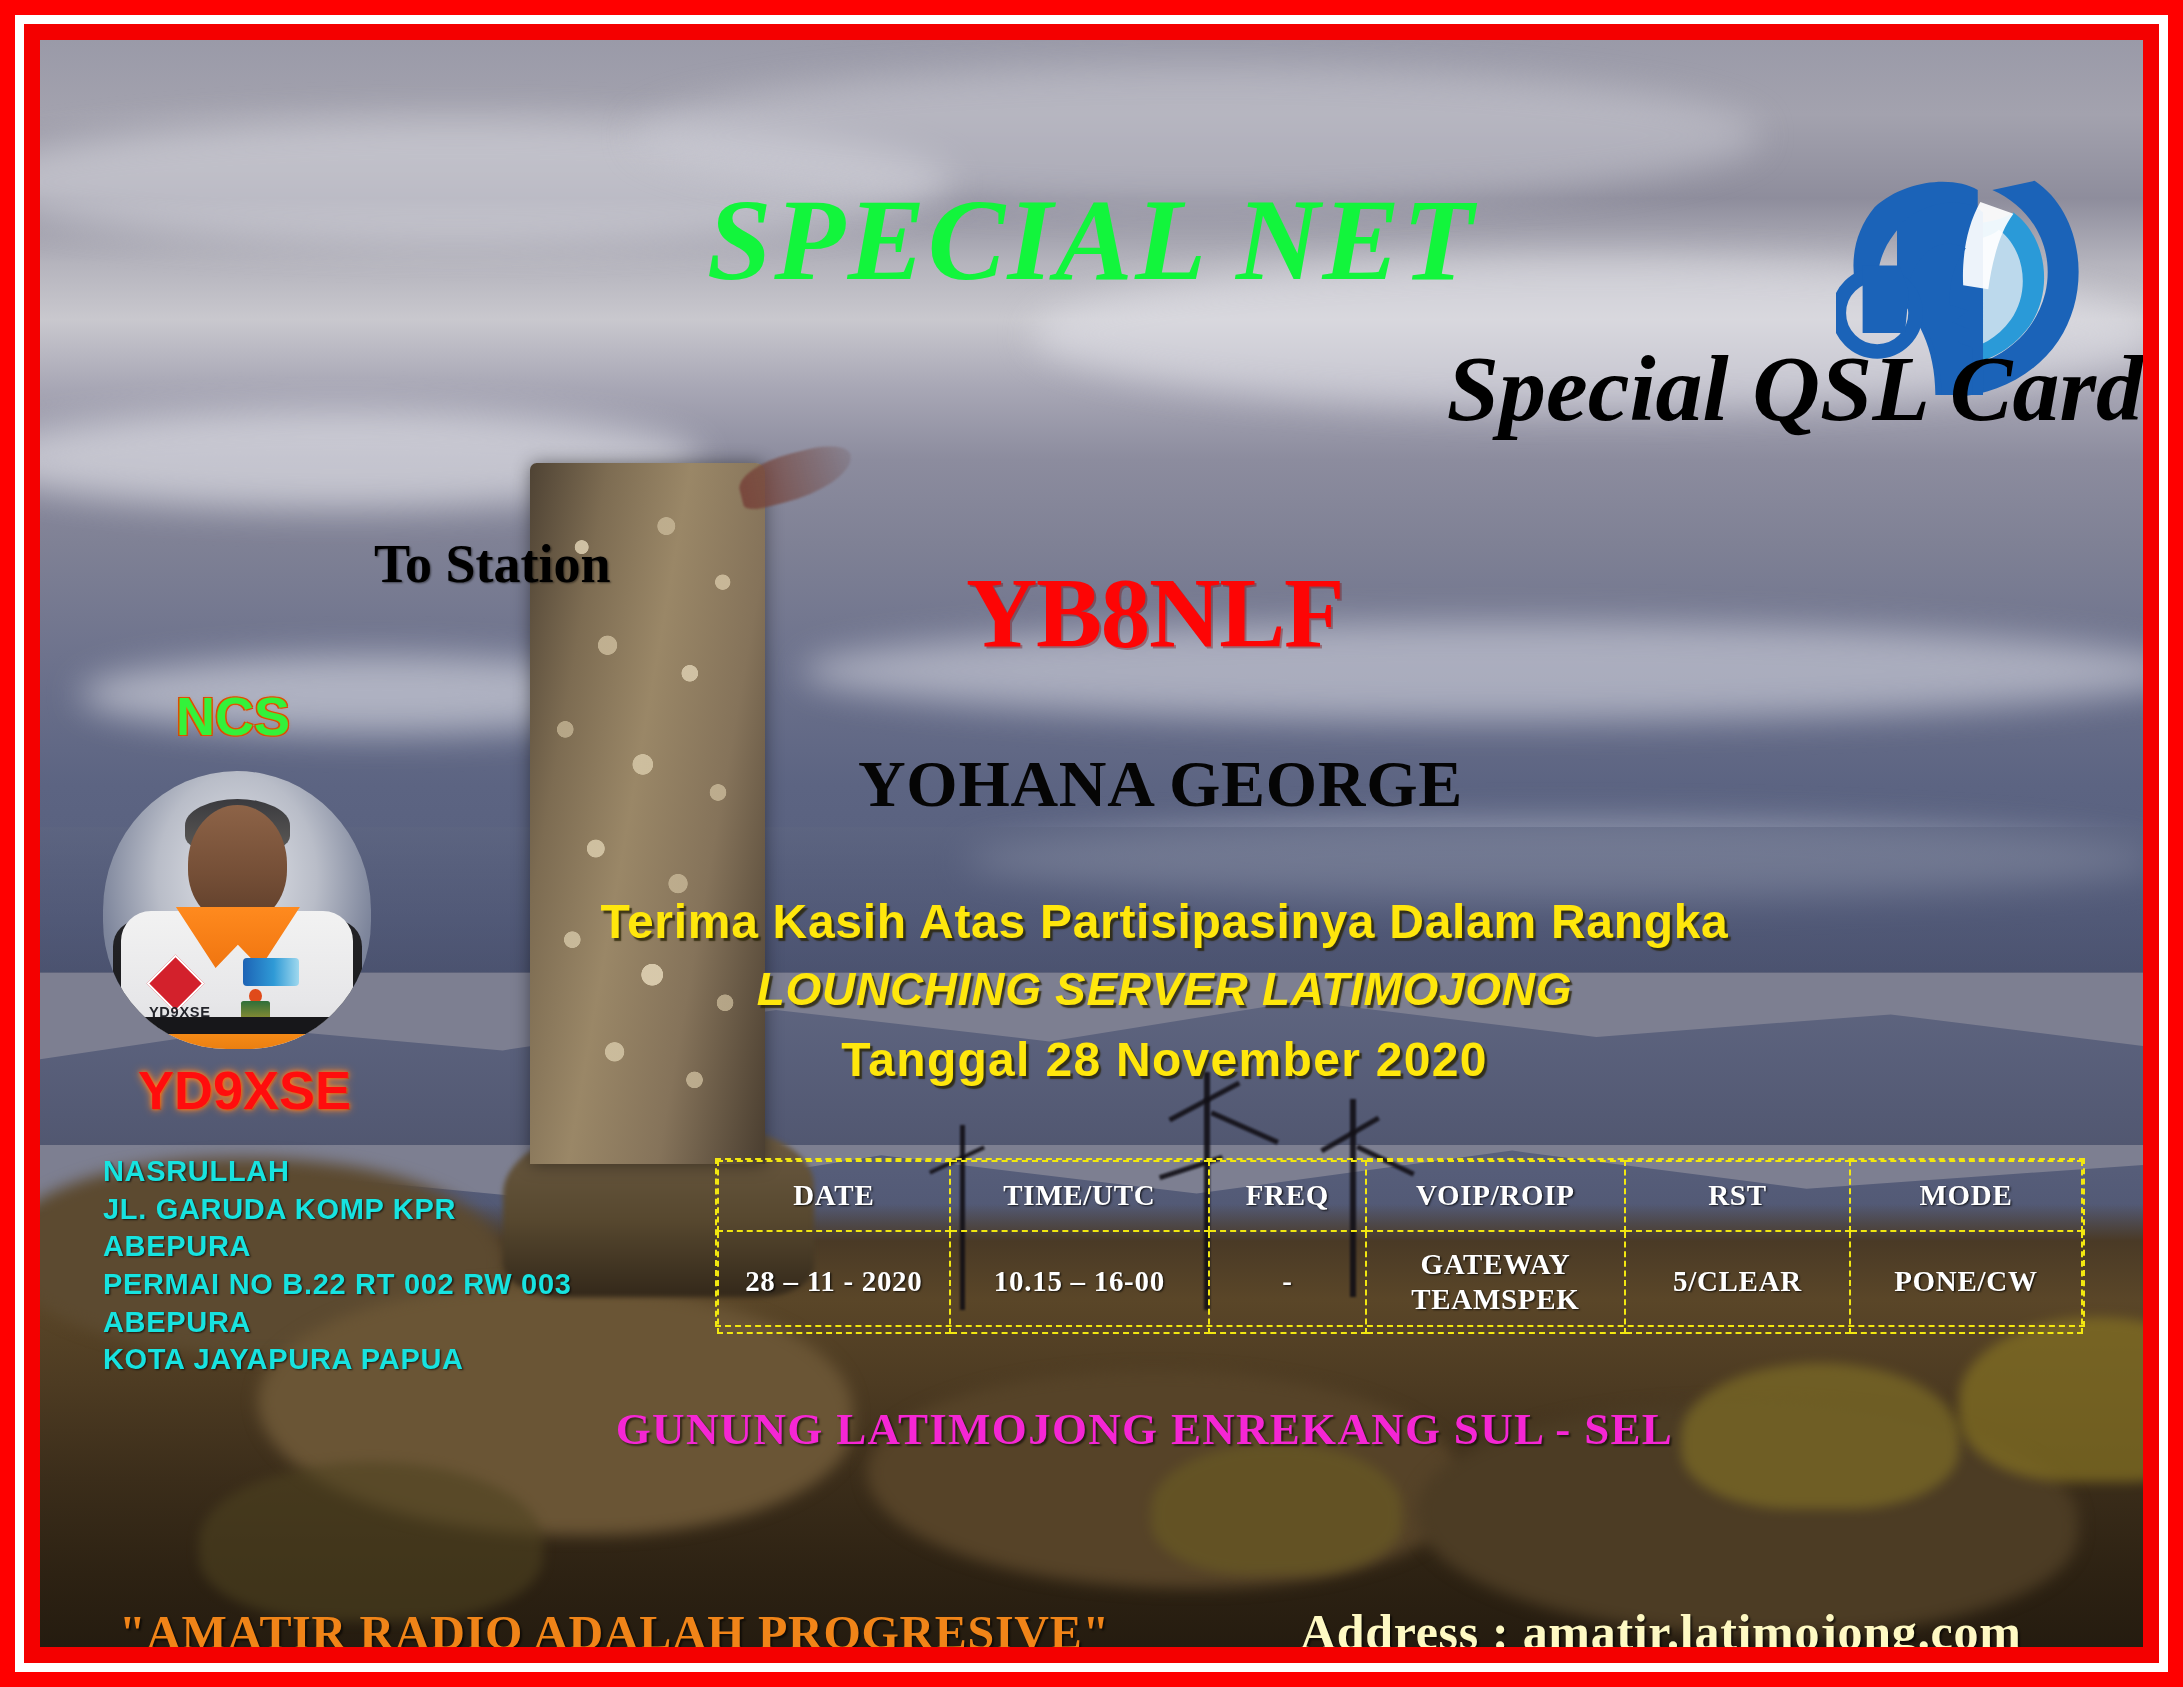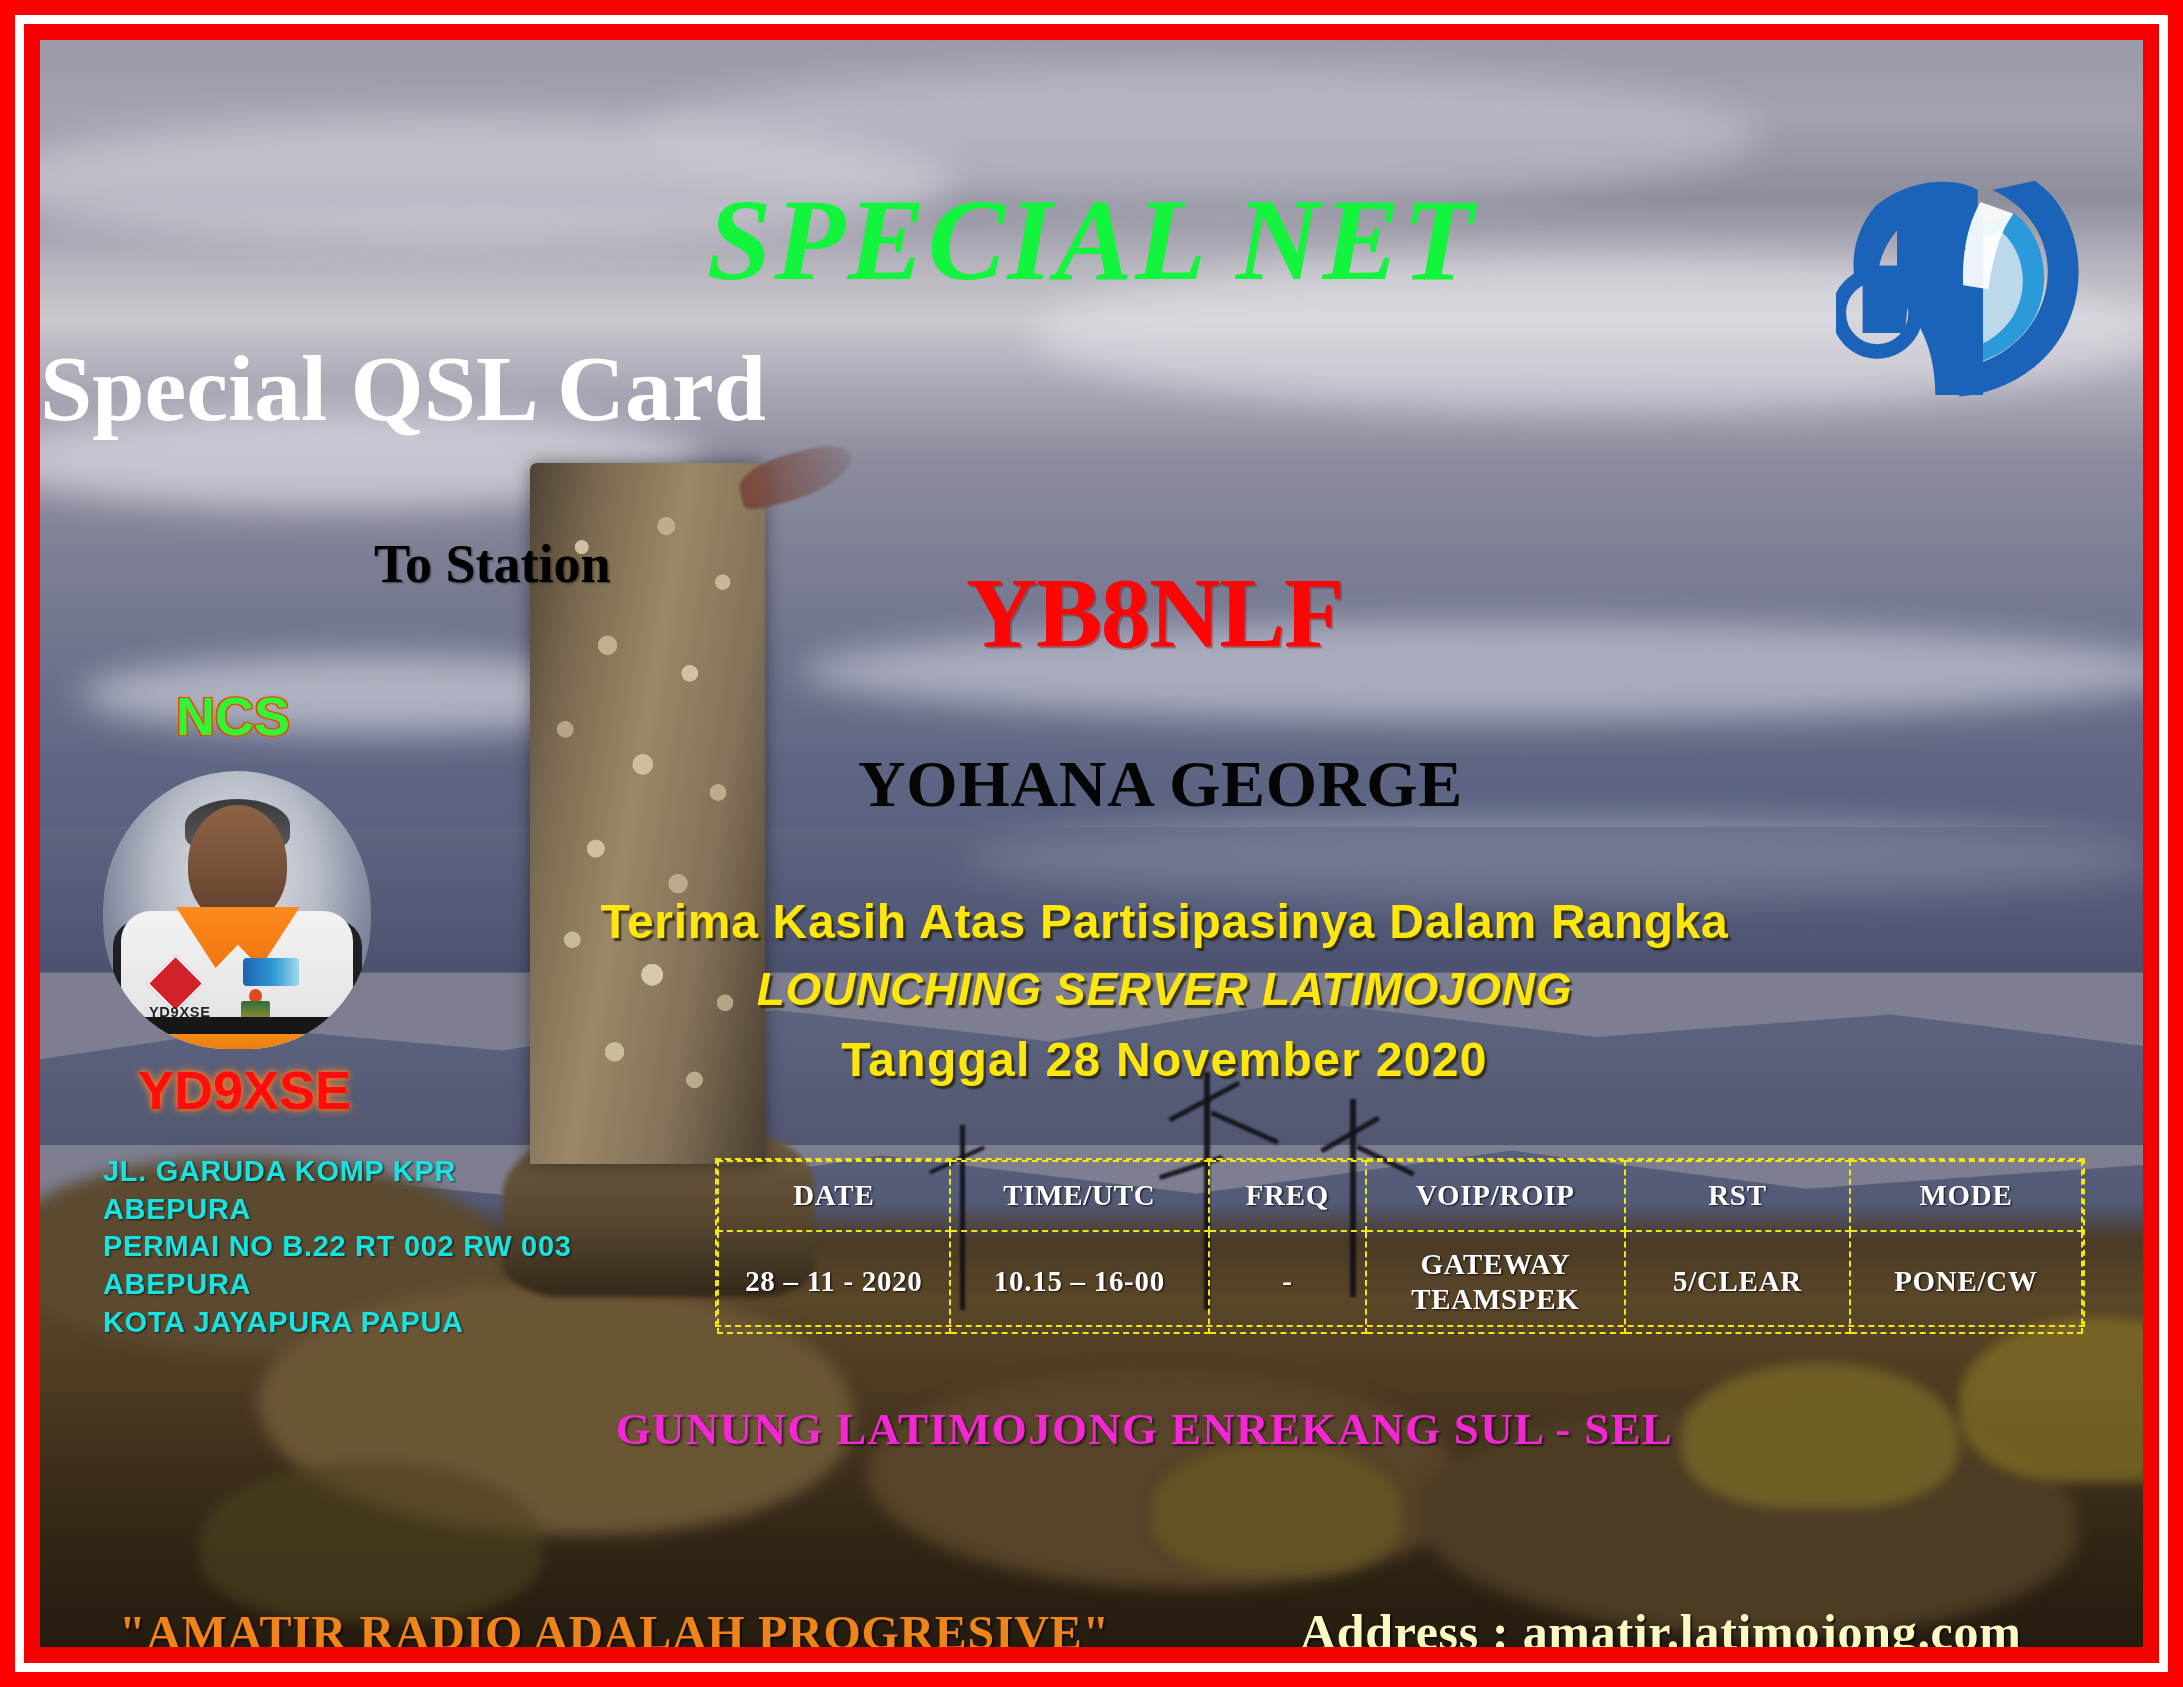--- a/index.html
+++ b/index.html
@@ -86,23 +86,23 @@
 
   
   .abs{position:absolute;white-space:nowrap;}
 
   #title-special-net{
     left:0;right:0;top:142px;text-align:center;
     font-family:"Liberation Serif",serif;font-weight:bold;font-style:italic;
     font-size:116px;letter-spacing:2.6px;color:#12f53c;line-height:1;
   }
   #title-qsl{
-    left:0;right:0;top:301px;text-align:left;
+    left:0;right:0;top:301px;text-align:right;
     font-family:"Liberation Serif",serif;font-weight:bold;
-    font-size:94px;color:#ffffff;line-height:1;
+    font-size:94px;color:#000000;line-height:1;font-style:italic;
   }
   #to-station{
     left:334px;top:493px;
     font-family:Liberation Serif, serif;font-weight:bold;
     font-size:54px;color:#000000;
     text-shadow:1.3px 1.3px 2px rgba(0,0,0,.45);
   }
   #callsign{
     left:0;right:0;top:523px;text-align:center;
     font-family:"Liberation Serif",serif;font-weight:bold;
@@ -304,20 +304,21 @@
        <div class="op-logo"></div>
        <div class="op-lanyard"></div>
        <div class="op-badge"></div>
        <div class="op-belt"></div>
        <div class="op-orange-bot"></div>
        <div class="op-call">YD9XSE</div>
      </div>
      <div class="abs" id="ncs-call">YD9XSE</div>
 
      <div class="abs" id="address">
+       <div>NASRULLAH</div>
        <div>JL. GARUDA KOMP KPR</div>
        <div>ABEPURA</div>
        <div>PERMAI NO B.22 RT 002 RW 003</div>
        <div>ABEPURA</div>
        <div>KOTA JAYAPURA PAPUA</div>
      </div>
 
      <div id="qso">
        <table>
          <colgroup>

